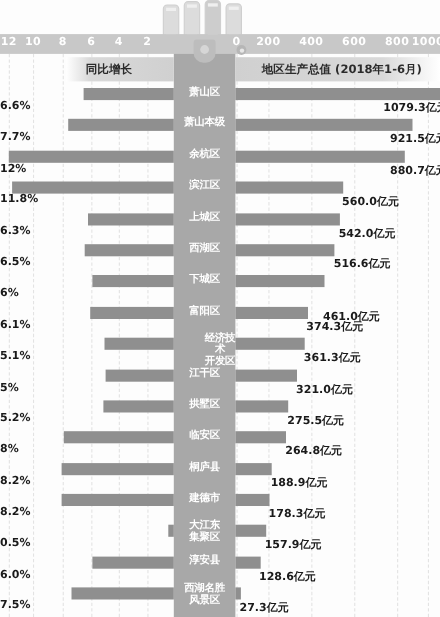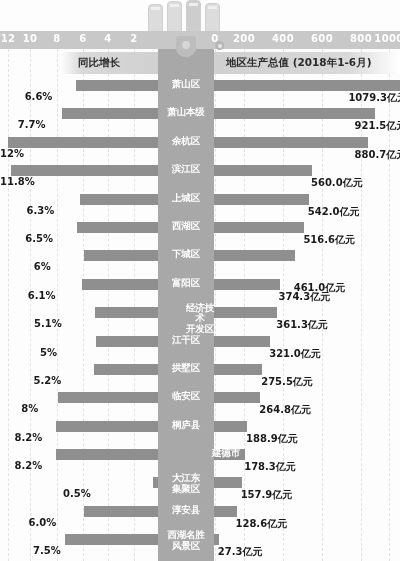--- a/index.html
+++ b/index.html
@@ -90,21 +90,21 @@
     z-index: 3;
   }
   .legend-left {
     left: 60px; width: 98px;
     background: linear-gradient(to right, #ffffff 0%, #d9d9d9 22%, #d0d0d0 100%);
     padding-left: 18px;
   }
   .legend-right {
     left: 214px; width: 186px;
     background: linear-gradient(to right, #d0d0d0 0%, #d9d9d9 72%, #ffffff 100%);
-    padding-left: 12px;
+    padding-left: 24px;
   }
 
   
   .rows { position: absolute; left: 0; top: 78px; width: 400px; z-index: 2; }
   .row { position: relative; width: 400px; }
 
   .name {
     position: absolute; left: 158px; width: 56px;
     text-align: center;
     font-size: 9.5px; font-weight: 700; color: #ffffff;
@@ -122,21 +122,21 @@
   .barR {
     position: absolute; left: 214px;
     background: #8f8f8f;
     height: 11px;
     z-index: 3;
   }
   .lblL {
     position: absolute;
     font-size: 10px; font-weight: 700; color: #1a1a1a;
     white-space: nowrap;
-    text-align: center;
+    text-align: left;
     z-index: 5;
   }
   .lblR {
     position: absolute;
     font-size: 10px; font-weight: 700; color: #1a1a1a;
     white-space: nowrap;
     z-index: 5;
   }
 </style>
 </head>
@@ -297,21 +297,21 @@
         <div class="lblR" style="top: 13px; left: 246.058px;">188.9亿元</div>
         <div class="barL" style="left: 55.88px; width: 102.12px; top: 2px;"></div>
         <div class="lblL" style="top: 13px; left: 0px; width: 56.88px;">8.2%</div>
         <div class="name" style="top: 1px;">桐庐县</div>
       </div>
       <div class="row" style="height: 28.4px;">
         <div class="barR" style="width: 31.2025px; top: 2px;"></div>
         <div class="lblR" style="top: 13px; left: 244.202px;">178.3亿元</div>
         <div class="barL" style="left: 55.88px; width: 102.12px; top: 2px;"></div>
         <div class="lblL" style="top: 13px; left: 0px; width: 56.88px;">8.2%</div>
-        <div class="name" style="top: 1px; margin-left: 40px;">建德市</div>
+        <div class="name" style="top: 1px;">建德市</div>
       </div>
       <div class="row" style="height: 28.4px;">
         <div class="barR" style="width: 27.6325px; top: 2px;"></div>
         <div class="lblR" style="top: 13px; left: 240.632px;">157.9亿元</div>
         <div class="barL" style="left: 152.9px; width: 5.1px; top: 2px;"></div>
         <div class="lblL" style="top: 13px; left: 0px; width: 153.9px;">0.5%</div>
         <div class="name" style="top: -2px;">
           <div>大江东</div>
           <div>集聚区</div>
         </div>
@@ -320,21 +320,21 @@
         <div class="barR" style="width: 22.505px; top: 2px;"></div>
         <div class="lblR" style="top: 13px; left: 235.505px;">128.6亿元</div>
         <div class="barL" style="left: 83.6px; width: 74.4px; top: 2px;"></div>
         <div class="lblL" style="top: 13px; left: 0px; width: 84.6px;">6.0%</div>
         <div class="name" style="top: 1px;">淳安县</div>
       </div>
       <div class="row" style="height: 28.4px;">
         <div class="barR" style="width: 4.7775px; top: 2px;"></div>
         <div class="lblR" style="top: 13px; left: 217.778px;">27.3亿元</div>
         <div class="barL" style="left: 64.7px; width: 93.3px; top: 2px;"></div>
-        <div class="lblL" style="top: 13px; left: 0px; width: 65.7px; padding-left: 28px;">7.5%</div>
+        <div class="lblL" style="top: 13px; left: 0px; width: 65.7px;">7.5%</div>
         <div class="name" style="top: -2px;">
           <div>西湖名胜</div>
           <div>风景区</div>
         </div>
       </div>
     </div>
 
 </div>
 
 </body></html>

